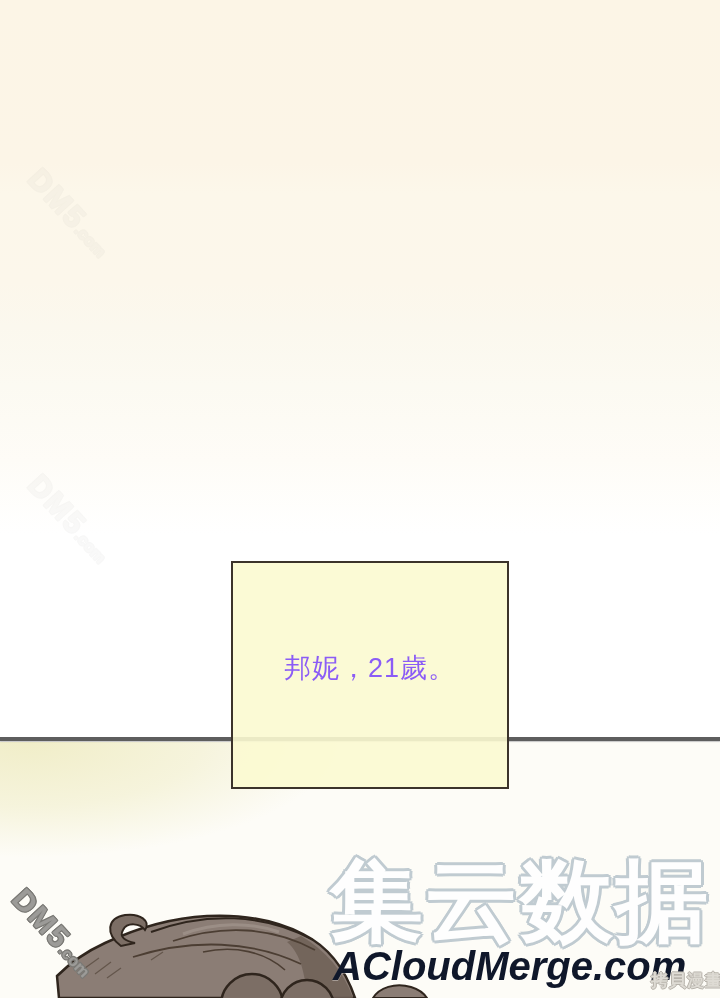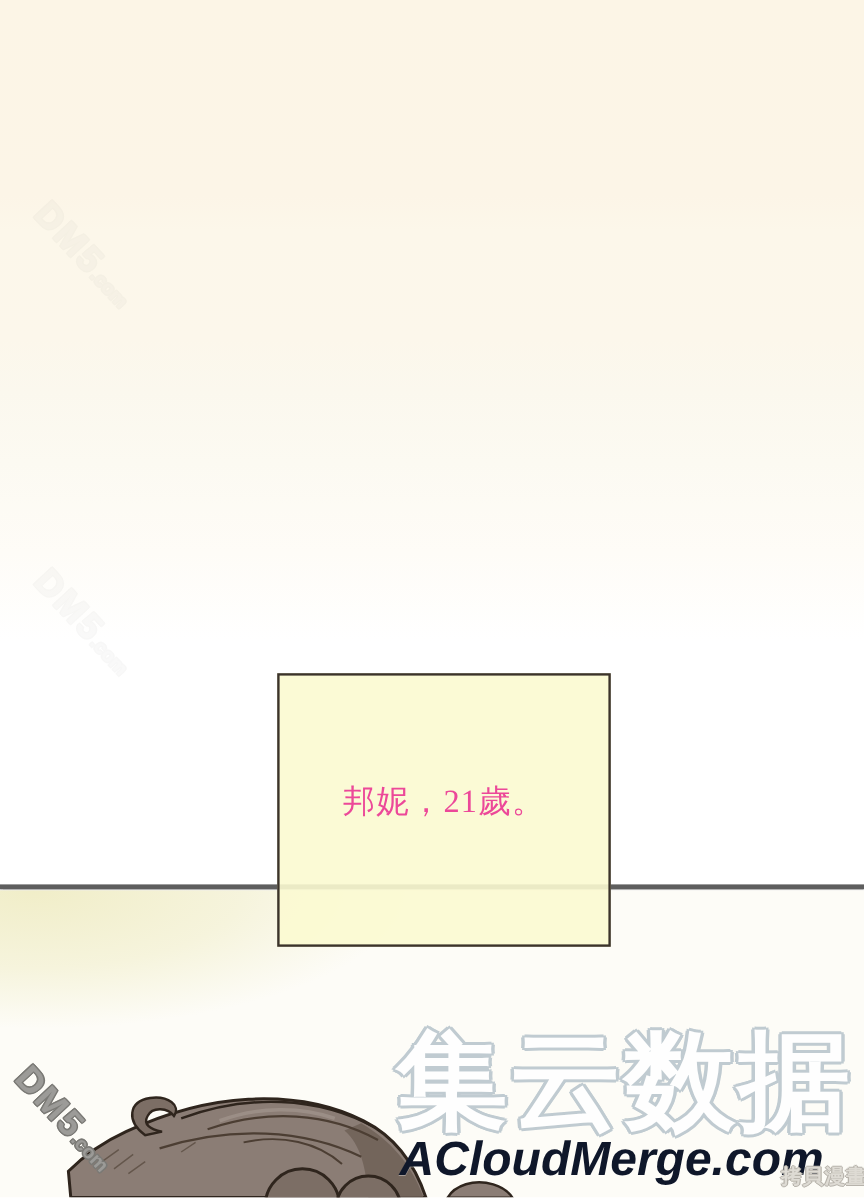--- a/index.html
+++ b/index.html
@@ -33,22 +33,22 @@
     box-shadow:0 1px 1px rgba(94,94,94,0.35);
   }
   
   .caption-box{
     left:231px;top:561px;width:278px;height:228px;z-index:3;
     background:rgba(251,249,208,0.9);
     border:2px solid #3b332b;box-sizing:border-box;
     display:flex;align-items:center;justify-content:center;
   }
   .caption-text{
-    font-family:Liberation Serif, serif;
-    font-size:27px;color:#ec4899;letter-spacing:1px;
+    font-family:Liberation Sans, sans-serif;
+    font-size:27px;color:#8b5cf6;letter-spacing:1px;
     margin-top:-14px;white-space:nowrap;
   }
   
   .dm5{
     font-weight:bold;white-space:nowrap;
     transform:rotate(47deg);transform-origin:left top;
     color:rgba(255,255,255,0.25);
     text-shadow:1px 0 0 #7b7a76,-1px 0 0 #7b7a76,0 1px 0 #7b7a76,0 -1px 0 #7b7a76,
                 1px 1px 0 #7b7a76,-1px -1px 0 #7b7a76,1px -1px 0 #7b7a76,-1px 1px 0 #7b7a76;
   }

